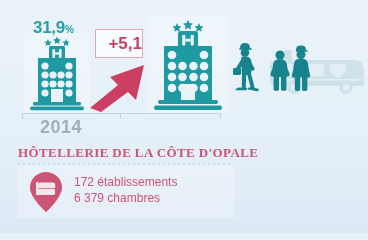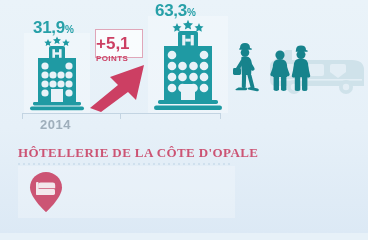--- a/index.html
+++ b/index.html
@@ -53,21 +53,21 @@
   .hotel-2015 { left: 148px; top: 16px; }
 
   
   .points-badge {
     position: absolute;
     left: 95px; top: 29px;
     width: 48px; height: 29px;
     border: 1.6px solid #e0a6b9;
     background: rgba(255,255,255,0.72);
     box-sizing: border-box;
-    text-align: left;
+    text-align: right;
     color: #cc3f63;
   }
   .points-badge .pb-value {
     display: block;
     font-size: 17px;
     font-weight: bold;
     line-height: 21px;
     margin-top: 3px;
     letter-spacing: 0px;
   }
@@ -103,21 +103,21 @@
     background: #c3d4e2;
     top: 113px;
   }
   .tick-left   { left: 22px; }
   .tick-mid    { left: 120px; }
   .tick-right  { left: 220px; }
 
   .year {
     position: absolute;
     top: 117px;
-    font-size: 13px;
+    font-size: 18px;
     font-weight: bold;
     color: #9eaebb;
     letter-spacing: 0.5px;
   }
   .year-2014 { left: 40px; }
   .year-2015 { left: 158px; }
 
   
   .bottom-section {
     position: absolute;
@@ -162,23 +162,20 @@
 </style>
 </head>
 <body>
 
 <div id="infographic">
 
   <div class="chart-area">
 
     <div class="pct-label pct-2014">
       <span class="num">31,9</span><span class="sym">%</span>
-    </div>
-    <div class="pct-label pct-2015">
-      <span class="num">63,3</span><span class="sym">%</span>
     </div>
 
     <div class="hotel-plate plate-2014"></div>
     <div class="hotel-plate plate-2015"></div>
 
     <svg class="hotel-svg hotel-2014" width="66" height="80" viewBox="0 0 66 80">
       <g fill="#1f9aa3">
 
         <polygon points="24,6 25.1,8.4 27.7,8.7 25.8,10.5 26.3,13.1 24,11.8 21.7,13.1 22.2,10.5 20.3,8.7 22.9,8.4"></polygon>
         <polygon points="33,3.5 34.2,6.1 37,6.4 34.9,8.3 35.5,11.1 33,9.7 30.5,11.1 31.1,8.3 29,6.4 31.8,6.1"></polygon>
@@ -249,21 +246,20 @@
         <circle cx="24" cy="72" r="4.3"></circle>
           <circle cx="34.5" cy="72" r="4.3"></circle>
         <circle cx="45.5" cy="72" r="4.3"></circle>
           <circle cx="56" cy="72" r="4.3"></circle>
         <rect x="33" y="68" width="14" height="16"></rect>
       </g>
     </svg>
 
     <div class="points-badge">
       <span class="pb-value">+5,1</span>
-      <span class="pb-unit">POINTS</span>
     </div>
 
     <svg class="arrow-svg" width="62" height="50" viewBox="0 0 62 50">
       <path d="M2,46 L30,23 L22,15 L56,3 L48,38 L40,30 L13,50 Z" fill="#cc3f63"></path>
     </svg>
 
     <svg class="scene-svg" width="136" height="72" viewBox="0 0 136 72">
 
       <g fill="#cfe2ea">
         <path d="M40,24 L54,12 L60,12 L60,24 Z"></path>
@@ -333,15 +329,19 @@
 
     <svg class="pin-svg" width="36" height="44" viewBox="0 0 36 44">
       <path d="M18,2 C9.2,2 2,9 2,17.4 C2,27.6 18,42 18,42 C18,42 34,27.6 34,17.4 C34,9 26.8,2 18,2 Z" fill="#cc5474"></path>
       <g fill="#f3e7ec">
         <rect x="8" y="12" width="2.6" height="13" rx="1"></rect>
         <rect x="8" y="19" width="19" height="6" rx="1.4"></rect>
         <path d="M12.6,12.6 h12.2 a2.4,2.4 0 0 1 2.4,2.4 v3.2 h-17 v-3.2 a2.4,2.4 0 0 1 2.4,-2.4 z"></path>
       </g>
     </svg>
 
+    <div class="info-lines">
+      <span>172 établissements</span>
+      <span>6 379 chambres</span>
+    </div>
   </div>
 
 </div>
 
 </body></html>

